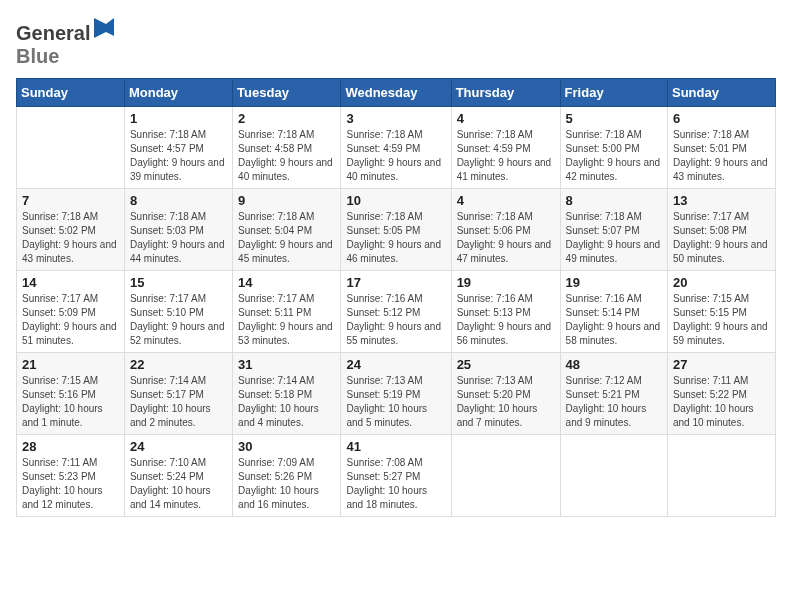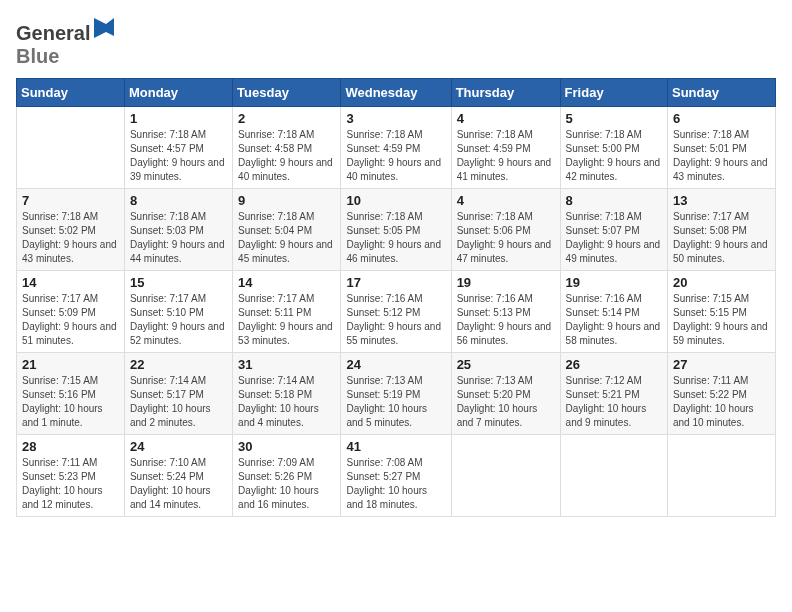--- a/index.html
+++ b/index.html
@@ -213,21 +213,21 @@
         </td>
         <td>
           <span class="day-number">24</span>
           <div class="day-info">Sunrise: 7:13 AM<br>Sunset: 5:19 PM<br>Daylight: 10 hours and 5 minutes.</div>
         </td>
         <td>
           <span class="day-number">25</span>
           <div class="day-info">Sunrise: 7:13 AM<br>Sunset: 5:20 PM<br>Daylight: 10 hours and 7 minutes.</div>
         </td>
         <td>
-          <span class="day-number">26</span>
+          <span class="day-number">48</span>
           <div class="day-info">Sunrise: 7:12 AM<br>Sunset: 5:21 PM<br>Daylight: 10 hours and 9 minutes.</div>
         </td>
         <td>
           <span class="day-number">27</span>
           <div class="day-info">Sunrise: 7:11 AM<br>Sunset: 5:22 PM<br>Daylight: 10 hours and 10 minutes.</div>
         </td>
       </tr>
       <tr>
         <td>
           <span class="day-number">28</span>

